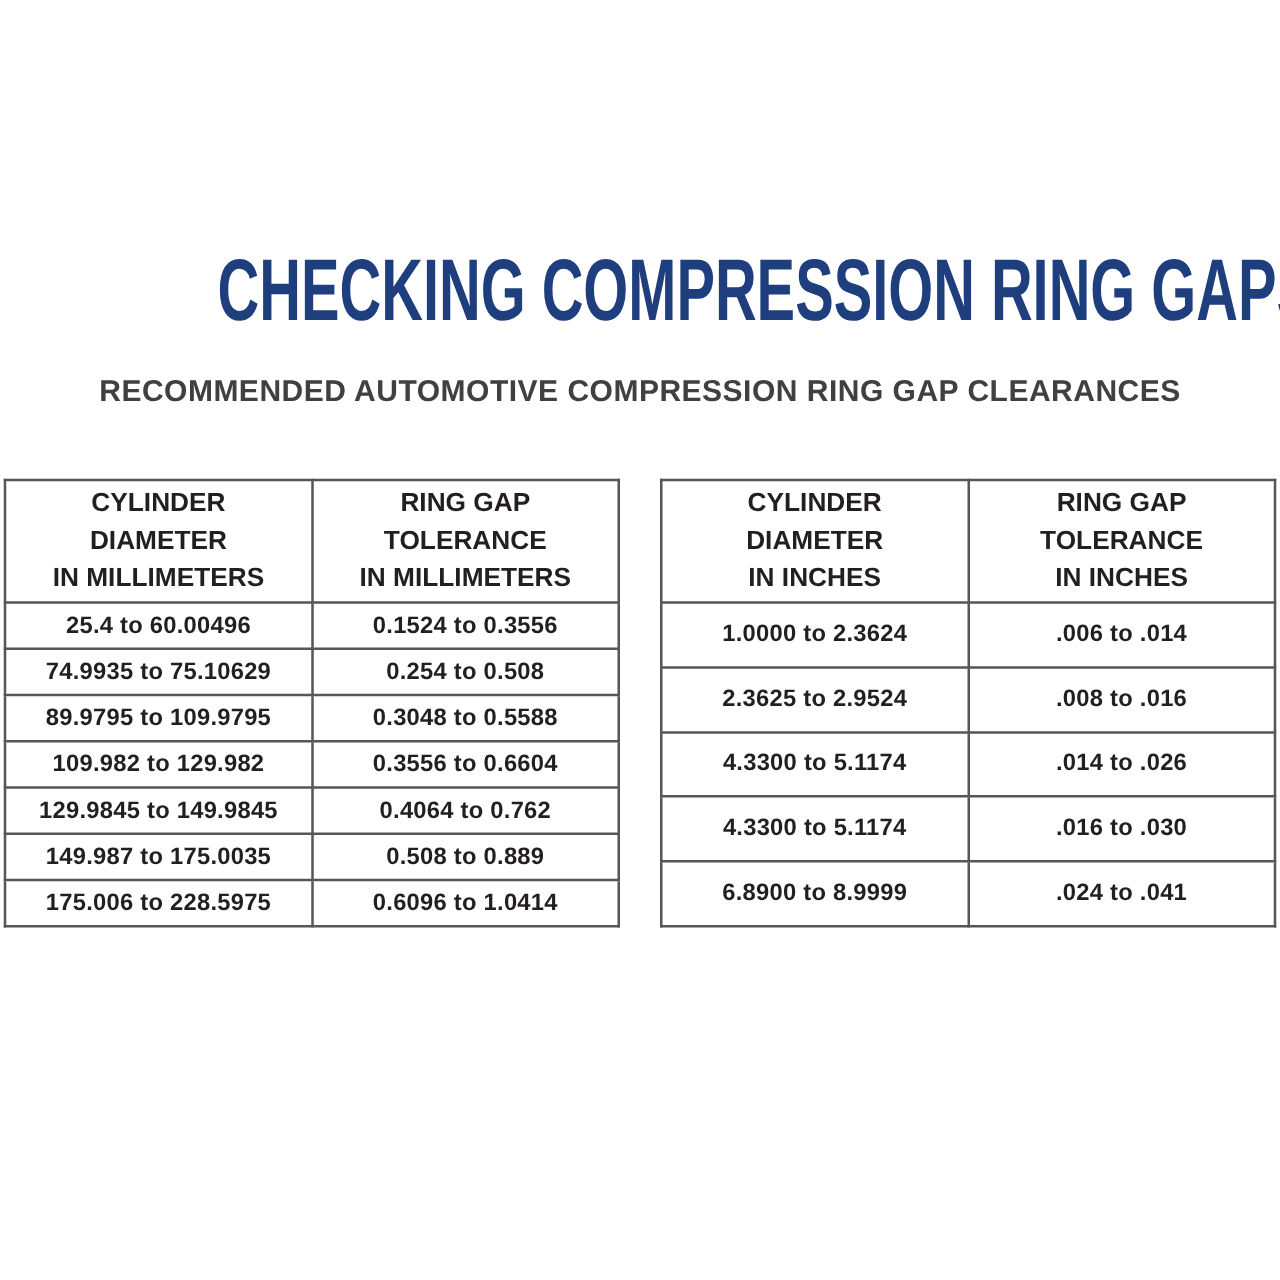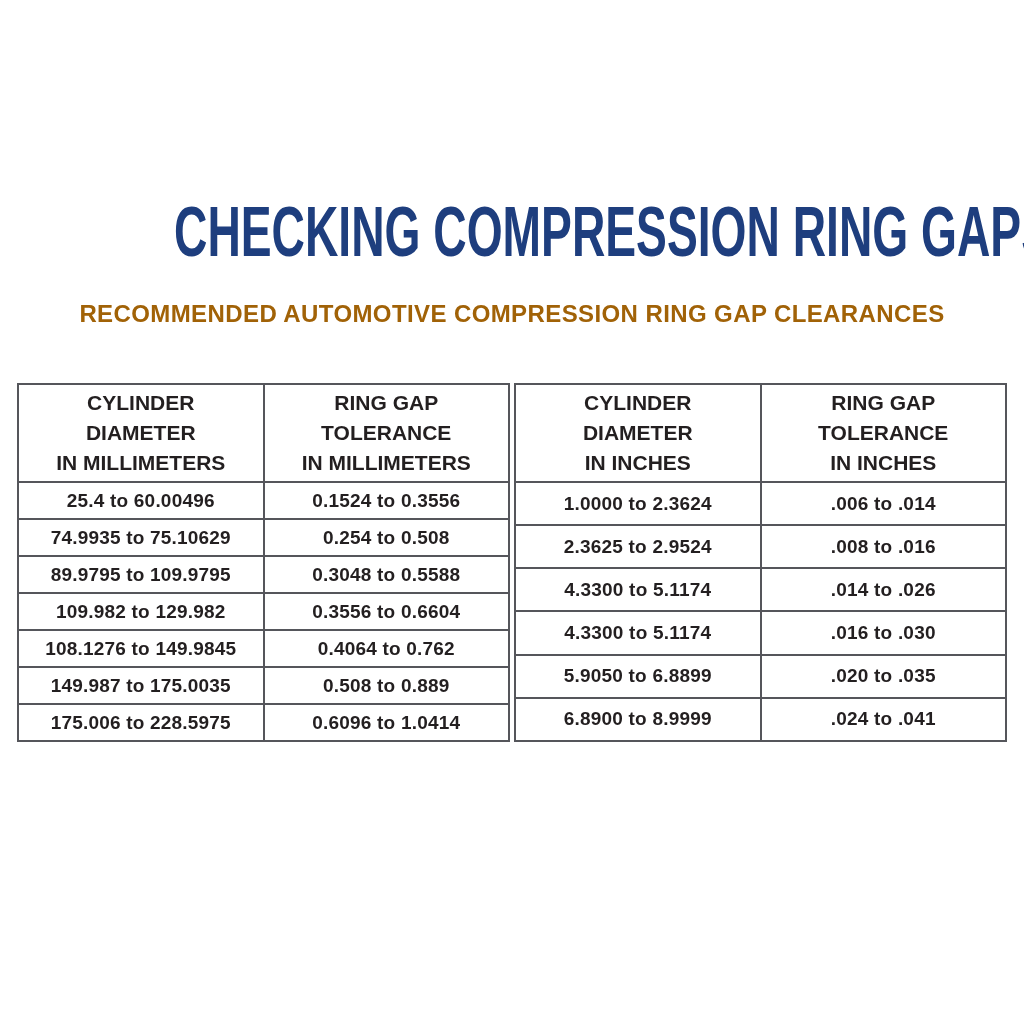--- a/index.html
+++ b/index.html
@@ -33,30 +33,30 @@
   }
   .subtitle {
     position: absolute;
     top: 301px;
     left: 0;
     width: 100%;
     text-align: center;
     font-size: 24px;
     line-height: 26px;
     font-weight: bold;
-    color: #a16207;
+    color: #404040;
     letter-spacing: 0.4px;
     white-space: nowrap;
   }
   .tables {
     position: absolute;
     top: 383px;
     left: 0;
     width: 1024px;
-    padding: 0 17px;
+    padding: 0 3px;
     display: flex;
     justify-content: space-between;
   }
   table {
     border-collapse: collapse;
     table-layout: fixed;
     width: 493px;
     background: #ffffff;
   }
   th, td {
@@ -117,21 +117,21 @@
         </tr>
         <tr>
           <td>89.9795 to 109.9795</td>
           <td>0.3048 to 0.5588</td>
         </tr>
         <tr>
           <td>109.982 to 129.982</td>
           <td>0.3556 to 0.6604</td>
         </tr>
         <tr>
-          <td>108.1276 to 149.9845</td>
+          <td>129.9845 to 149.9845</td>
           <td>0.4064 to 0.762</td>
         </tr>
         <tr>
           <td>149.987 to 175.0035</td>
           <td>0.508 to 0.889</td>
         </tr>
         <tr>
           <td>175.006 to 228.5975</td>
           <td>0.6096 to 1.0414</td>
         </tr>
@@ -164,24 +164,20 @@
         </tr>
         <tr>
           <td>4.3300 to 5.1174</td>
           <td>.014 to .026</td>
         </tr>
         <tr>
           <td>4.3300 to 5.1174</td>
           <td>.016 to .030</td>
         </tr>
         <tr>
-          <td>5.9050 to 6.8899</td>
-          <td>.020 to .035</td>
-        </tr>
-        <tr>
           <td>6.8900 to 8.9999</td>
           <td>.024 to .041</td>
         </tr>
       </tbody>
     </table>
 
   </div>
 </div>
 
 </body></html>

